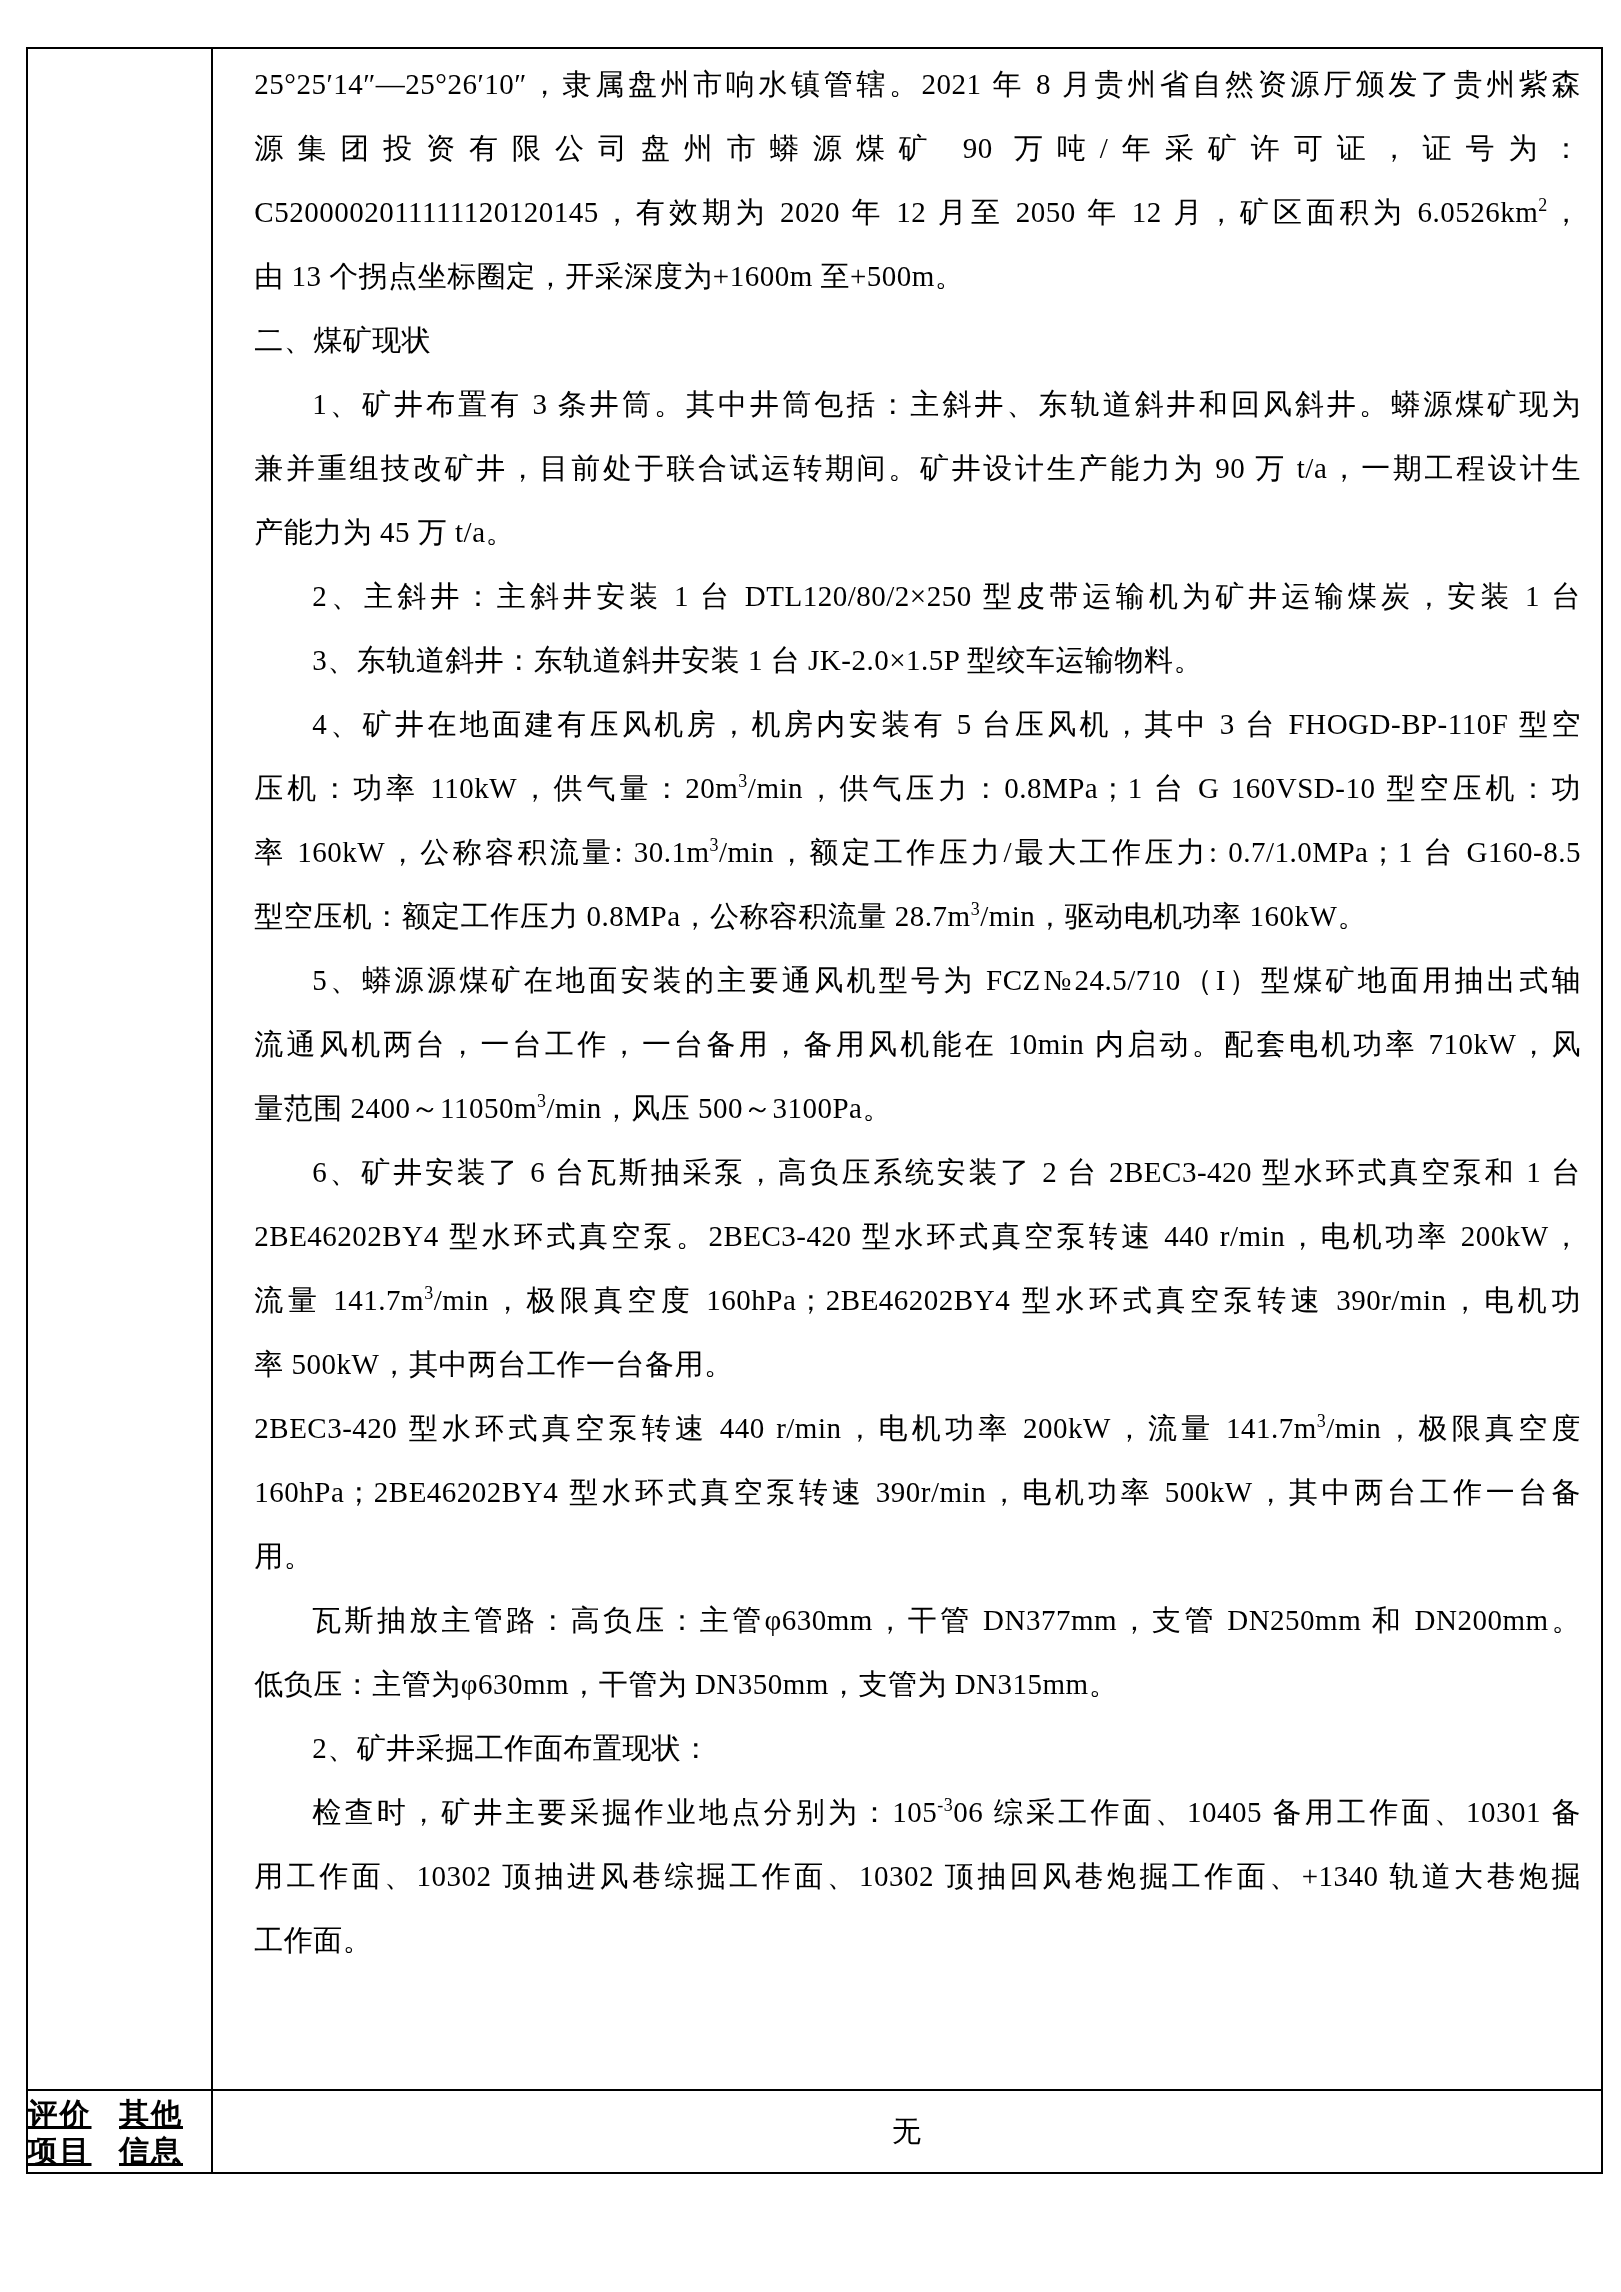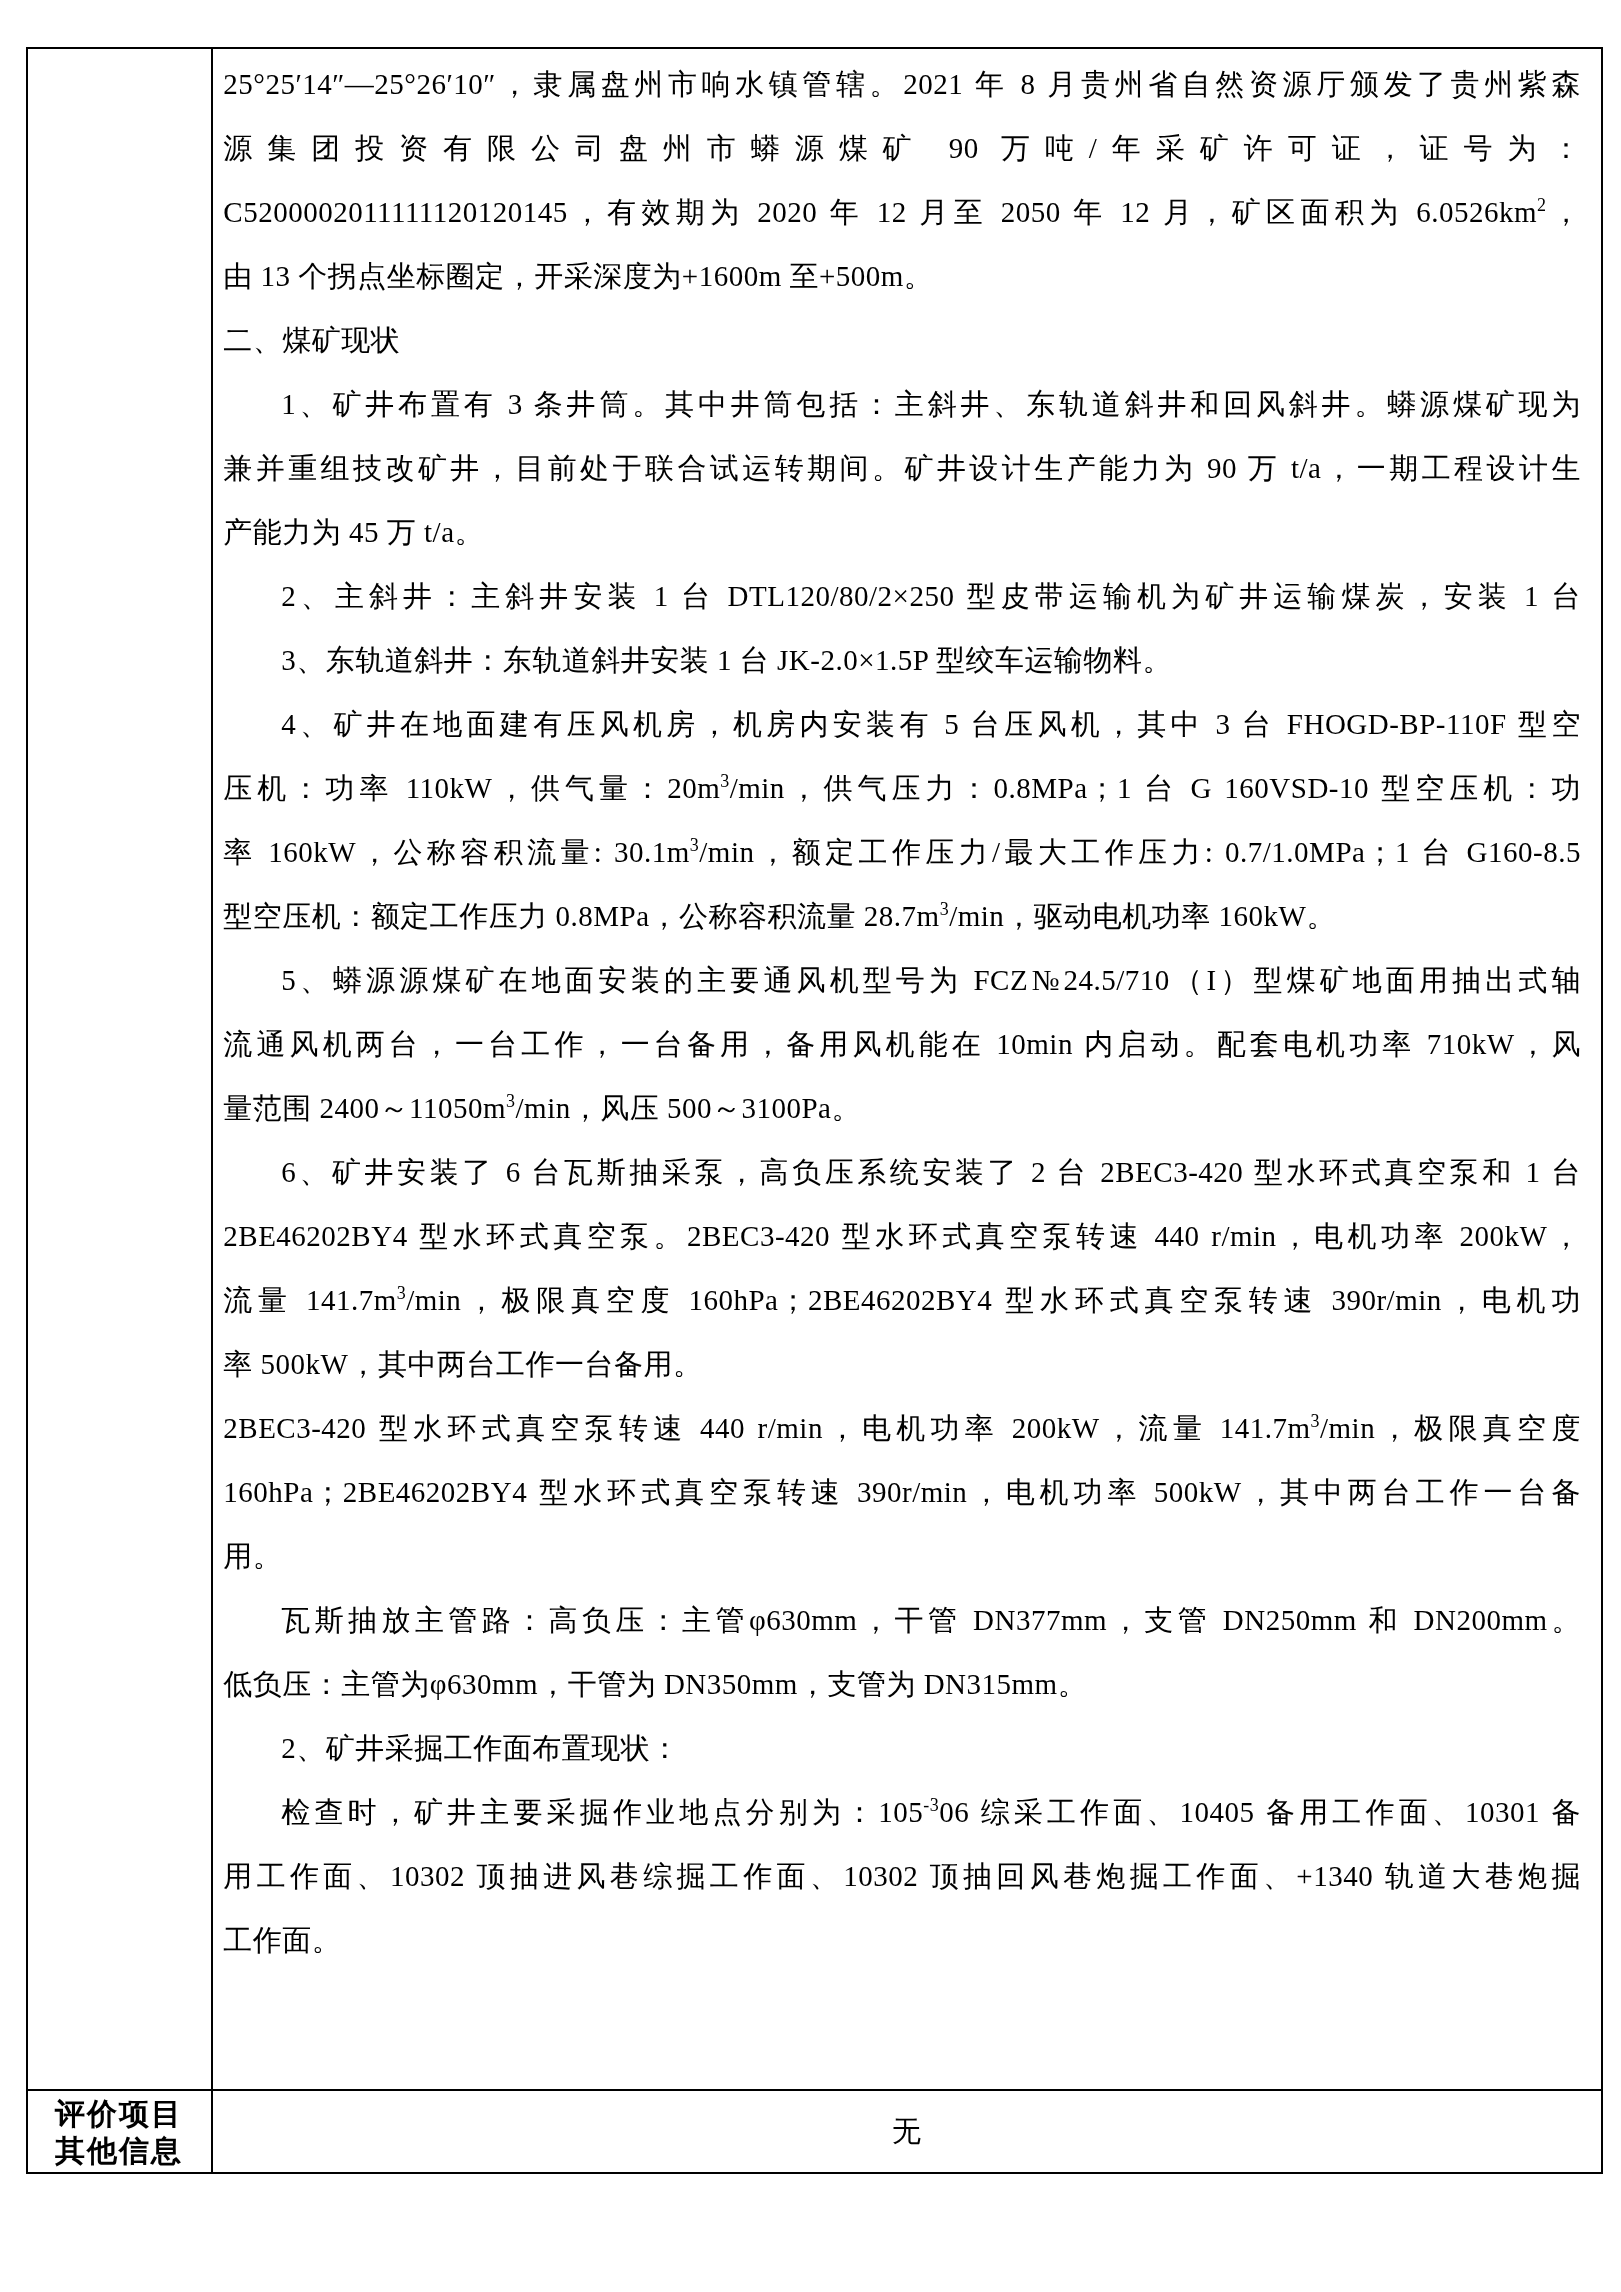--- a/index.html
+++ b/index.html
@@ -25,20 +25,21 @@
     display: flex;
     flex-direction: column;
     background: #fff;
   }
   .row-main {
     display: flex;
     flex-direction: row;
     height: 2040px;
     border-bottom: 2.9px solid #000;
     box-sizing: content-box;
+    gap: 31px;
   }
   .row-footer {
     display: flex;
     flex-direction: row;
     flex: 1 1 auto;
   }
   .cell-left {
     width: 185px;
     flex: 0 0 185px;
     border-right: 2.9px solid #000;
@@ -68,28 +69,29 @@
     font-size: 0.62em;
     line-height: 0;
     vertical-align: super;
   }
   .footer-label {
     width: 185px;
     flex: 0 0 185px;
     border-right: 2.9px solid #000;
     box-sizing: border-box;
     display: flex;
-    flex-direction: column;
+    flex-direction: row;
     justify-content: center;
     align-items: center;
     font-weight: bold;
     font-size: 30px;
     line-height: 37px;
     letter-spacing: 2px;
     font-family: "Liberation Sans", "DejaVu Sans", sans-serif;
+    text-decoration: underline;
   }
   .footer-value {
     flex: 1 1 auto;
     display: flex;
     justify-content: center;
     align-items: center;
     font-size: 29px;
   }
 </style>
 </head>

